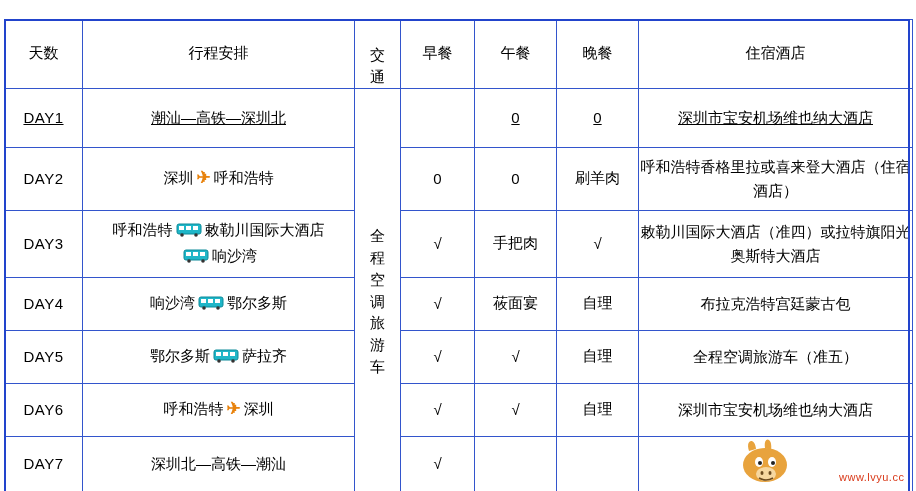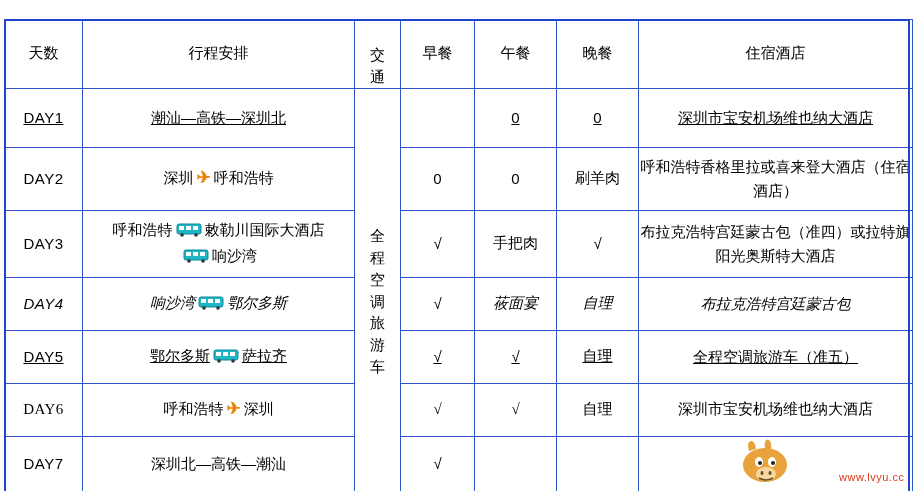--- a/index.html
+++ b/index.html
@@ -85,23 +85,23 @@
   td.meal-cell { font-size: 15px; }
   td.hotel-cell {
     font-size: 14.5px;
     padding: 5px 7px;
     line-height: 1.55;
     margin-left: 36px;
   }
   .row1 td { height: 58px; text-decoration: underline; }
   .row2 td { height: 62px; }
   .row3 td { height: 66px; }
-  .row4 td { height: 52px; font-style: italic; }
-  .row5 td { height: 52px; text-decoration: underline; }
-  .row6 td { height: 52px; font-family: Liberation Serif, serif; }
+  .row4 td { height: 52px; }
+  .row5 td { height: 52px; }
+  .row6 td { height: 52px; }
   .row7 td { height: 54px; }
 
   .plane {
     color: #e8820c;
     font-size: 17px;
     padding: 0 3px;
     font-weight: bold;
   }
   .bus {
     display: inline-block;
@@ -207,21 +207,21 @@
                 <rect x="3" y="3" width="5" height="4" fill="#ffffff"></rect>
                 <rect x="10" y="3" width="5" height="4" fill="#ffffff"></rect>
                 <rect x="17" y="3" width="5" height="4" fill="#ffffff"></rect>
                 <circle cx="6" cy="12" r="1.8" fill="#333"></circle>
                 <circle cx="20" cy="12" r="1.8" fill="#333"></circle>
               </svg></span><span>响沙湾</span>
         </td>
         <td class="meal-cell check">√</td>
         <td class="meal-cell">手把肉</td>
         <td class="meal-cell check">√</td>
-        <td class="hotel-cell">布拉克浩特宫廷蒙古包（准四）或拉特旗阳光奥斯特大酒店</td>
+        <td class="hotel-cell">敕勒川国际大酒店（准四）或拉特旗阳光奥斯特大酒店</td>
       </tr>
       <tr class="row4">
         <td class="day-cell">DAY4</td>
         <td class="plan-cell">
           <span>响沙湾</span><span class="bus"><svg width="26" height="14" viewBox="0 0 26 14" xmlns="http://www.w3.org/2000/svg">
                 <rect x="1" y="1" width="24" height="10" rx="2" fill="#1fb6c8" stroke="#0d8a99"></rect>
                 <rect x="3" y="3" width="5" height="4" fill="#ffffff"></rect>
                 <rect x="10" y="3" width="5" height="4" fill="#ffffff"></rect>
                 <rect x="17" y="3" width="5" height="4" fill="#ffffff"></rect>
                 <circle cx="6" cy="12" r="1.8" fill="#333"></circle>

